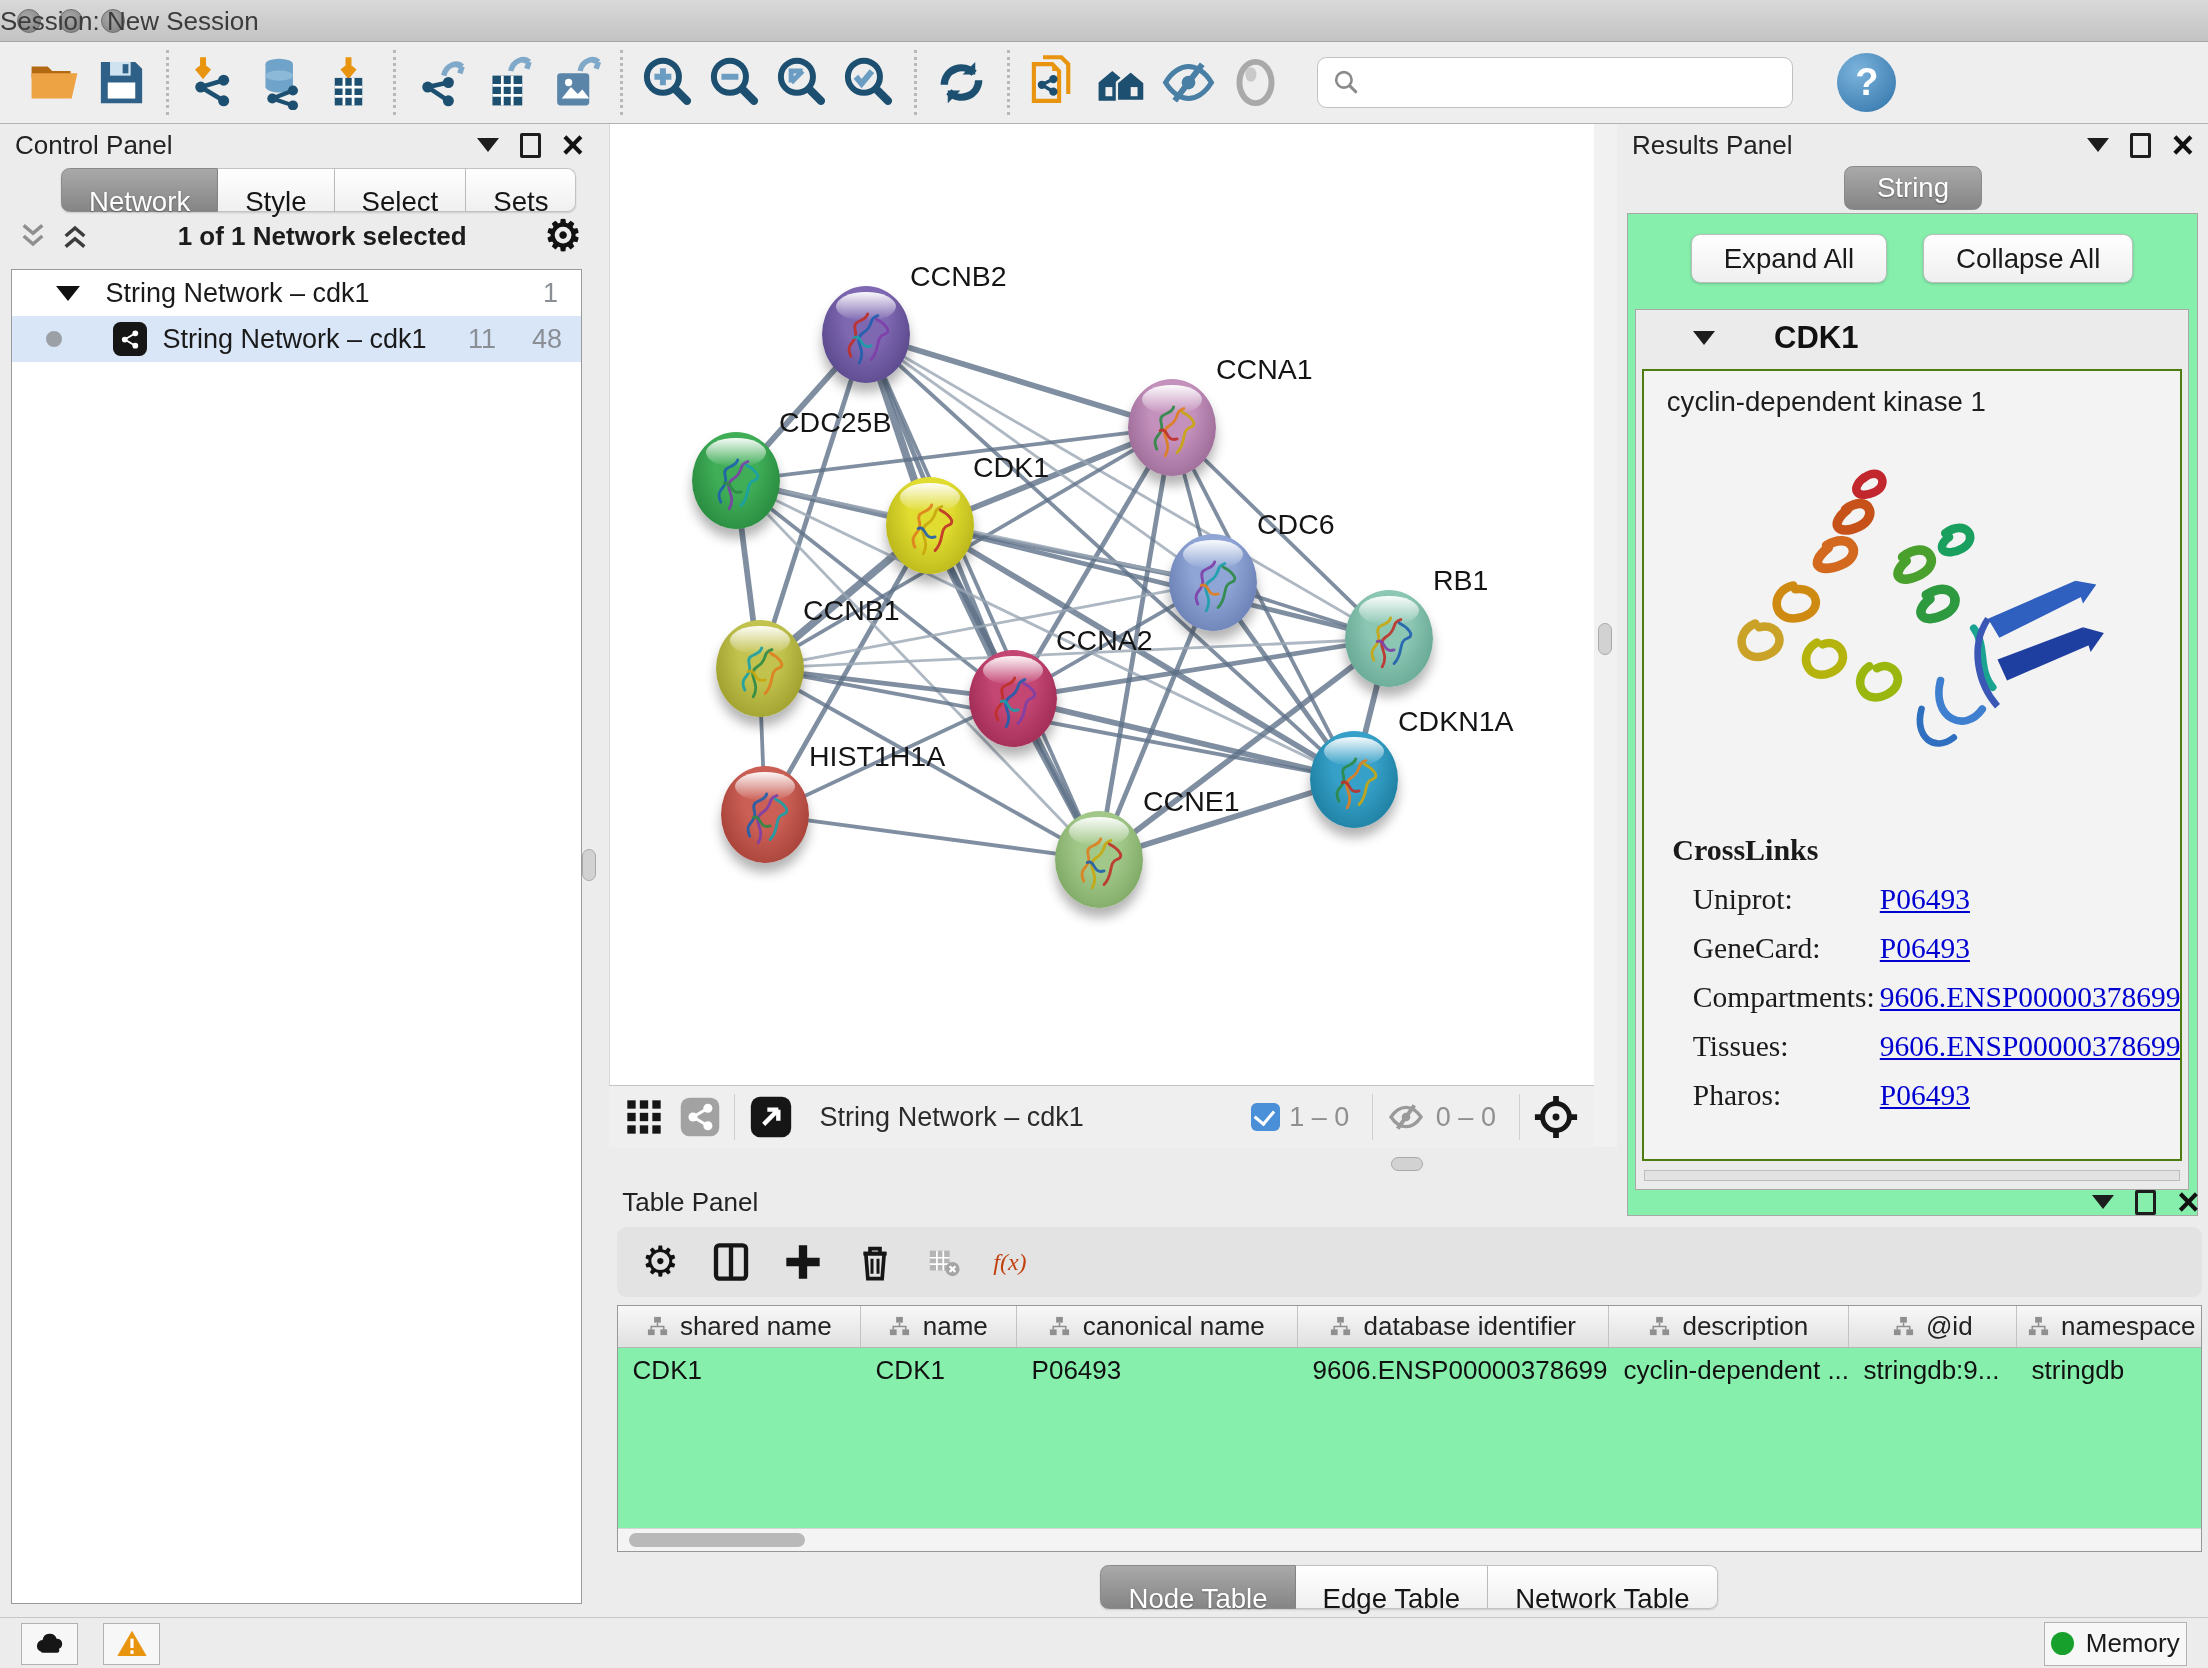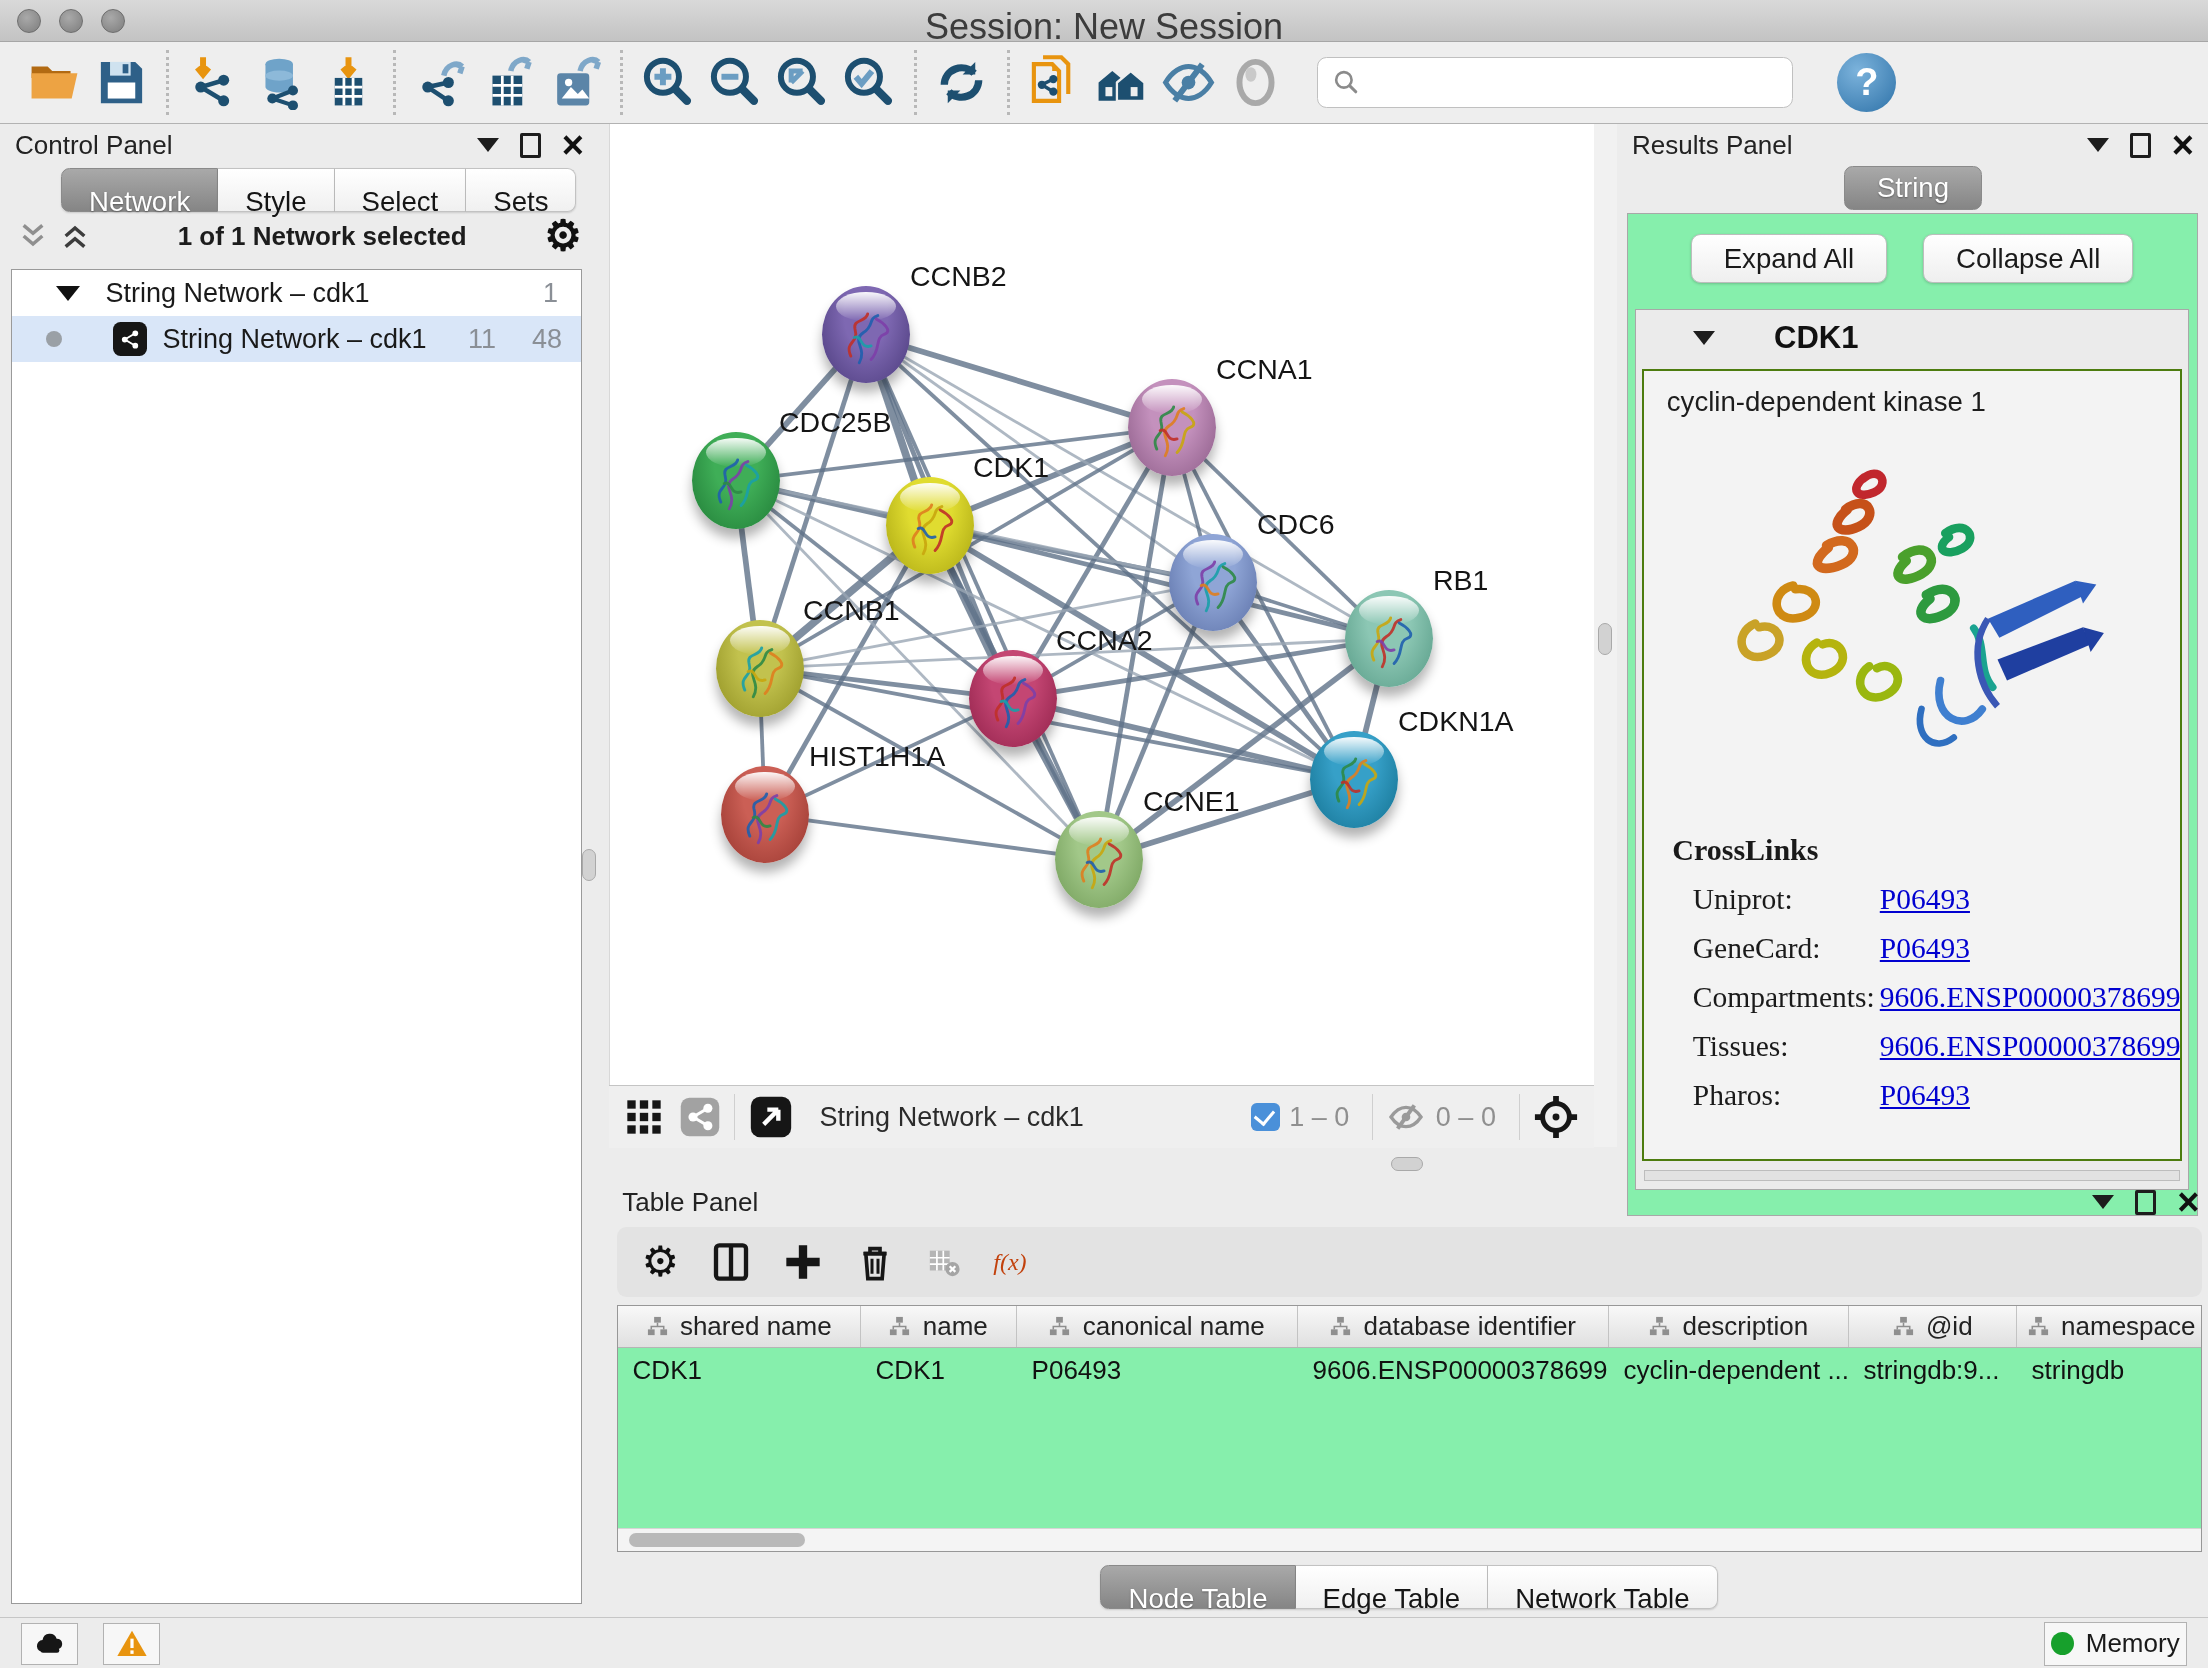--- a/index.html
+++ b/index.html
@@ -5,22 +5,22 @@
   * { margin:0; padding:0; box-sizing:border-box; }
   html,body { width:2208px; height:1668px; overflow:hidden;
     font-family:"Liberation Sans", sans-serif; background:#ececec; color:#1a1a1a; }
 
   
   .titlebar { position:absolute; left:0; top:0; width:2208px; height:42px;
     background:linear-gradient(#d9d9d9,#c3c3c3); border-bottom:1px solid #a6a6a6; }
   .traffic { position:absolute; top:8.6px; width:24px; height:24px; border-radius:50%;
     background:radial-gradient(circle at 40% 35%, #a9a9a9, #7d7d7d); border:1px solid #6e6e6e; }
   .t1{left:17px} .t2{left:59px} .t3{left:101px}
-  .win-title { position:absolute; left:0; right:0; top:5.7px; text-align:center;
-    font-size:36px; color:#3c3c3c; }
+  .win-title { position:absolute; left:0; right:0; top:5.7px; 
+    font-size:26px; color:#3c3c3c; }
 
   
   .toolbar { position:absolute; left:0; top:42px; width:2208px; height:82px;
     background:#eeeeee; border-bottom:1.9px solid #b2b2b2;
     display:flex; align-items:center; padding-left:21px; }
   .tb-btn { width:67px; height:68px; display:flex; align-items:center; justify-content:center; }
   .tb-btn svg { width:55px; height:55px; }
   .tb-div { width:0; height:65px; border-left:3.8px dotted #b8b8b8; margin:0 11.4px; }
   .search-wrap { margin-left:28.5px; width:476px; height:51px; background:#fff;
     border:1.9px solid #c0c0c0; border-radius:9.5px; display:flex; align-items:center; padding:0 13.3px; }

